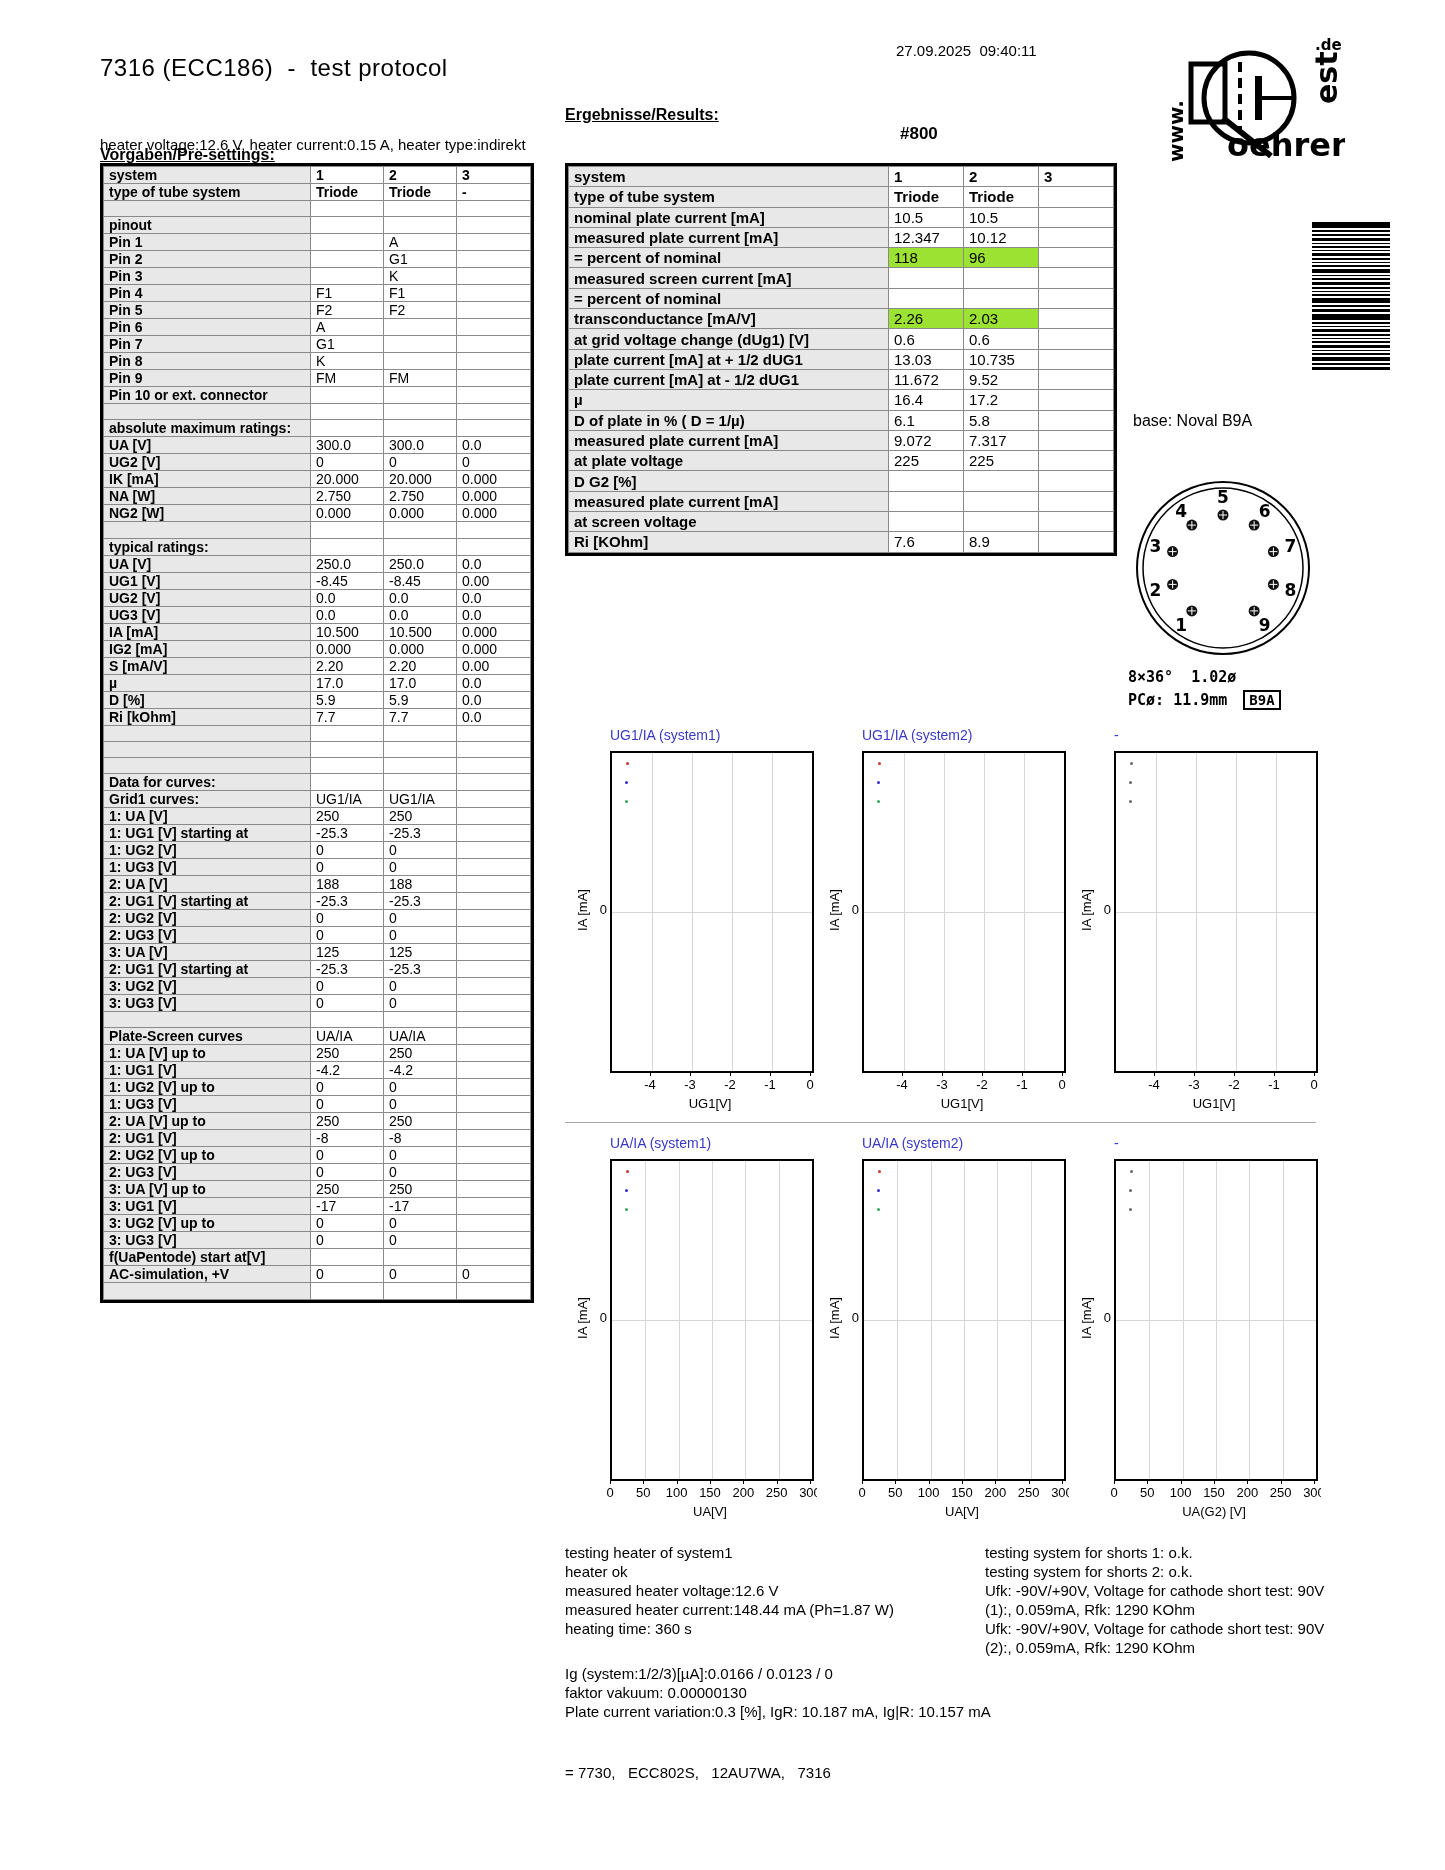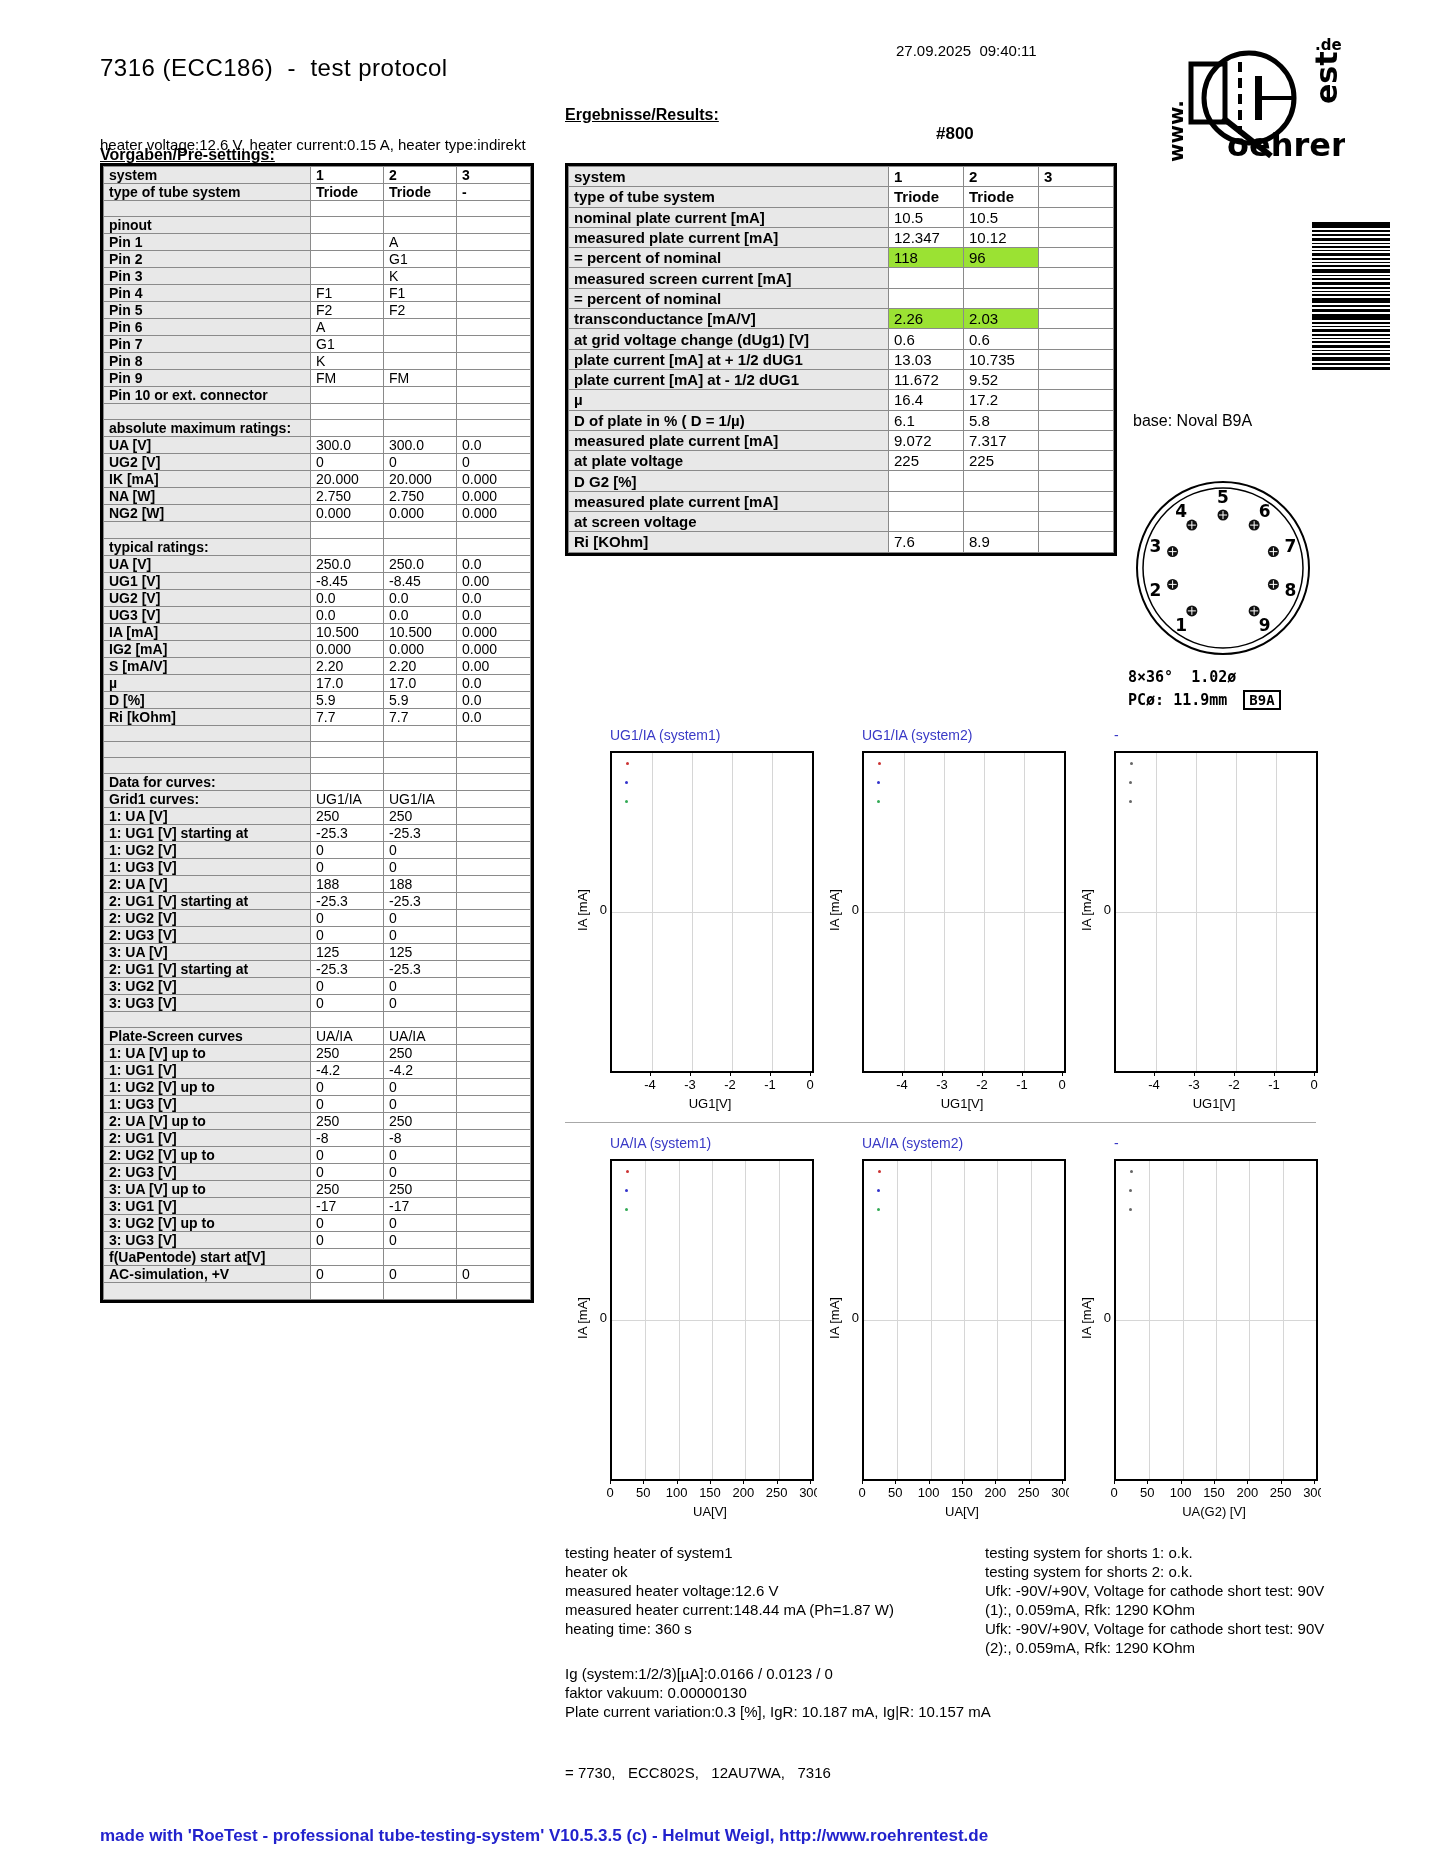--- a/index.html
+++ b/index.html
@@ -102,21 +102,21 @@
       <rect x="0" y="128" width="78" height="1" fill="#000"></rect>
       <rect x="0" y="131" width="78" height="2" fill="#000"></rect>
       <rect x="0" y="135" width="78" height="4" fill="#000"></rect>
       <rect x="0" y="141" width="78" height="2" fill="#000"></rect>
       <rect x="0" y="145" width="78" height="3" fill="#000"></rect>
     </svg>
 
   <div class="abs seclabel" style="left:100px;top:106px;margin-top:40px;">Vorgaben/Pre-settings:</div>
   <div class="abs seclabel" style="left:565px;top:106px;">Ergebnisse/Results:</div>
   <div class="abs heater" style="left:100px;top:136px;">heater voltage:12.6 V, heater current:0.15 A, heater type:indirekt</div>
-  <div class="abs serial" style="left:900px;top:124px;margin-left:36px;">#800</div>
+  <div class="abs serial" style="left:900px;top:124px;">#800</div>
 
   <div class="abs tblwrap" style="left:100px;top:163px;">
     <table class="tbl-left">
       <colgroup>
           <col style="width:207px">
           <col style="width:73px">
           <col style="width:73px">
           <col style="width:74px">
         </colgroup>
       <tbody id="presettings-body">
@@ -875,14 +875,13 @@
         <div class="xlabel">UA(G2) [V]</div>
       </div>
     </div>
   <div class="chart-sep" style="left:565px;top:1122px;width:751px;"></div>
 
   <div class="abs info" style="left:565px;top:1543px;" id="info-left"><div>testing heater of system1</div><div>heater ok</div><div>measured heater voltage:12.6 V</div><div>measured heater current:148.44 mA (Ph=1.87 W)</div><div>heating time: 360 s</div></div>
   <div class="abs info" style="left:985px;top:1543px;" id="info-right"><div>testing system for shorts 1: o.k.</div><div>testing system for shorts 2: o.k.</div><div>Ufk: -90V/+90V, Voltage for cathode short test: 90V</div><div>(1):, 0.059mA, Rfk: 1290 KOhm</div><div>Ufk: -90V/+90V, Voltage for cathode short test: 90V</div><div>(2):, 0.059mA, Rfk: 1290 KOhm</div></div>
   <div class="abs info" style="left:565px;top:1664px;" id="info-block2"><div>Ig (system:1/2/3)[µA]:0.0166 / 0.0123 / 0</div><div>faktor vakuum: 0.00000130</div><div>Plate current variation:0.3 [%], IgR: 10.187 mA, Ig|R: 10.157 mA</div></div>
   <div class="abs equiv" style="left:565px;top:1764px;">= 7730,   ECC802S,   12AU7WA,   7316</div>
 
-  <div class="abs footer" style="left:100px;top:1826px;">made with 'RoeTest - professional tube-testing-system' V10.5.3.5 (c) - Helmut Weigl, http://www.roehrentest.de</div>
 </div>
 
 </body></html>

